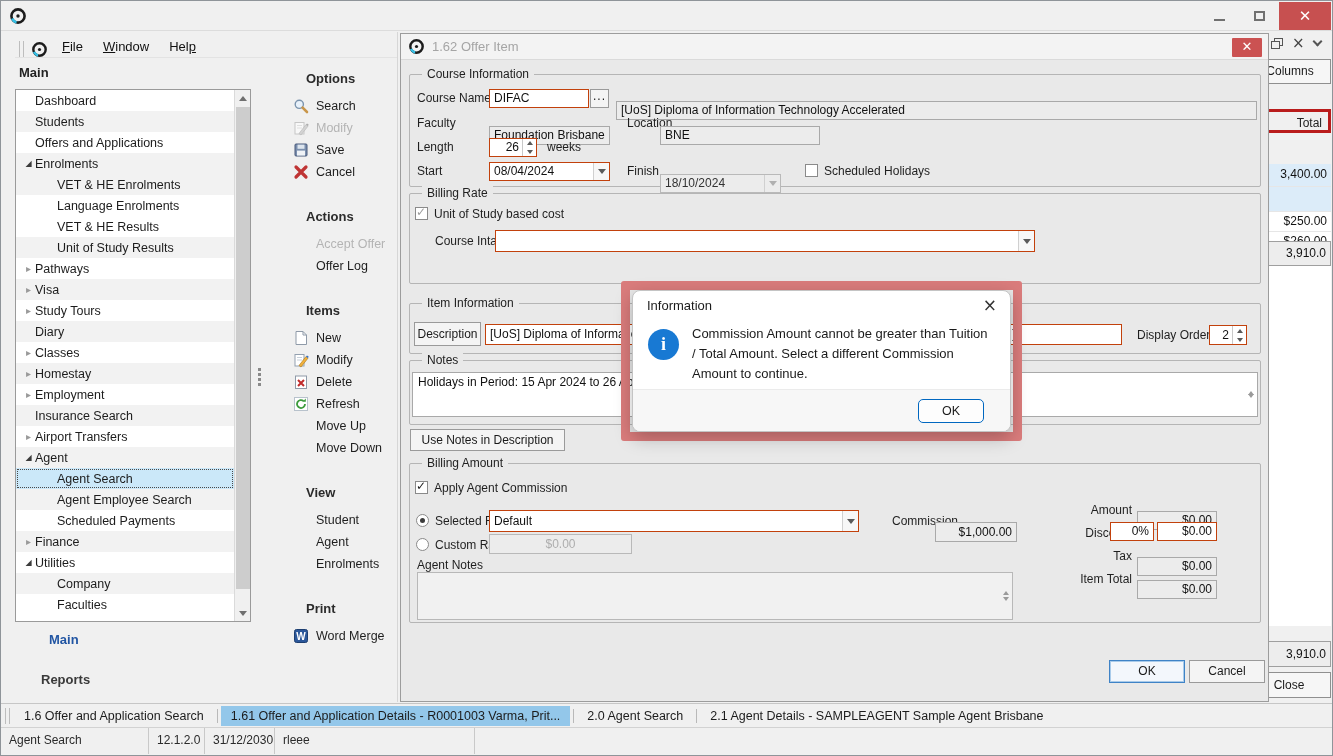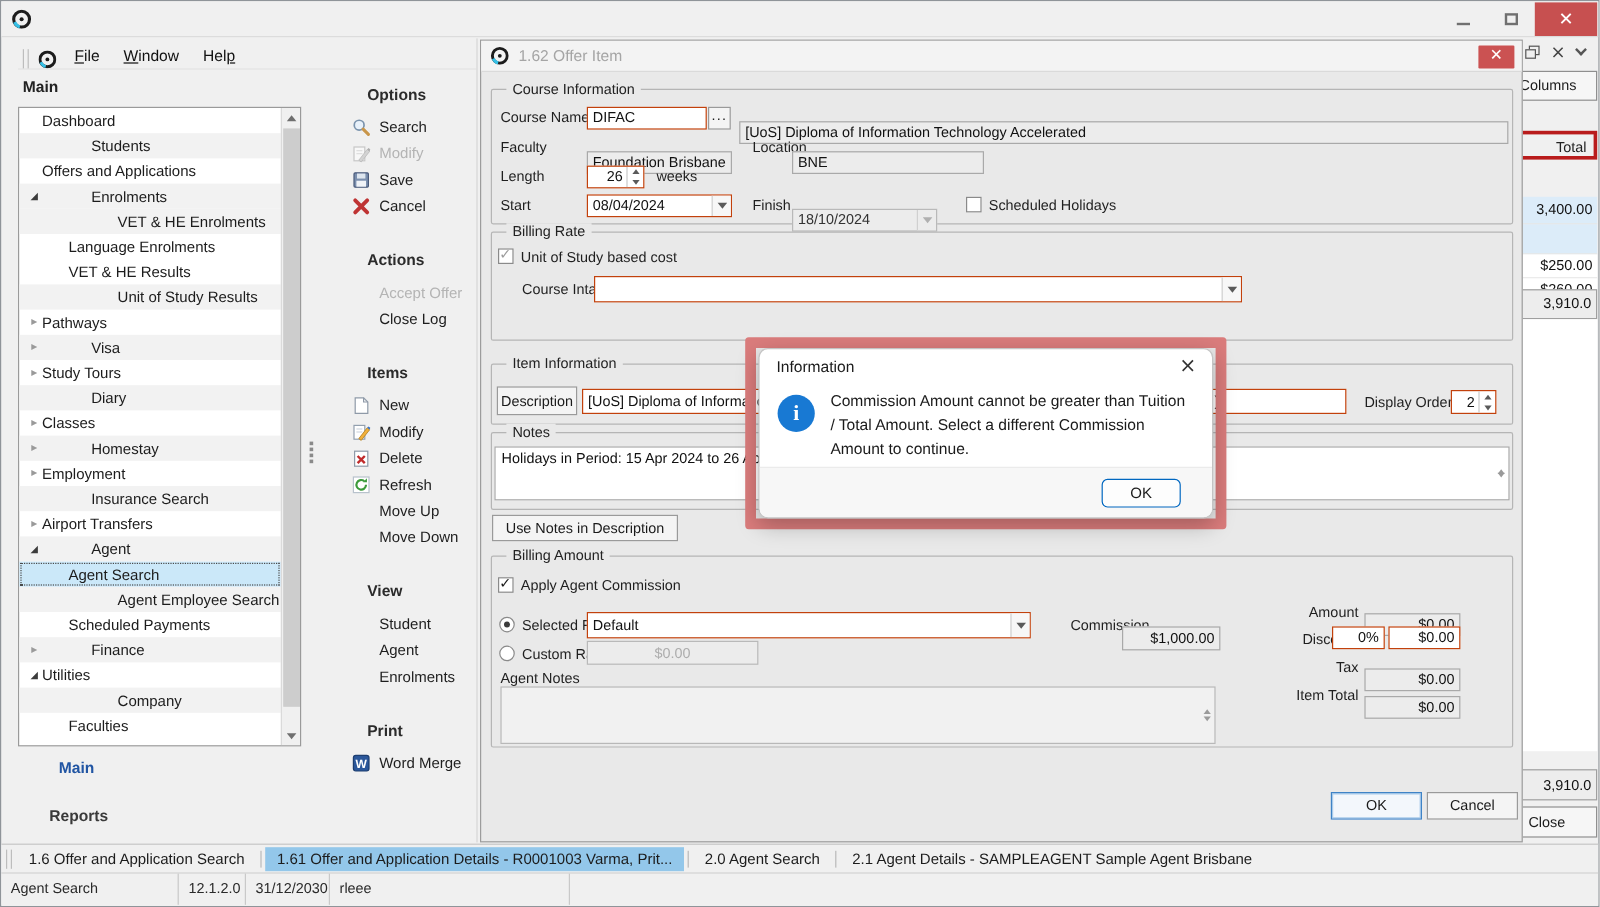--- a/index.html
+++ b/index.html
@@ -26,21 +26,21 @@
   .grip { width:5px; height:16px; border-left:1px solid #bdbdbd; border-right:1px solid #bdbdbd; margin-right:4px; }
   .menu-item { padding:3px 10px; font-size:13px; color:#111; }
   .menu-item u { text-decoration:underline; }
 
   
   .side-title { position:absolute; left:18px; top:64px; font-size:13px; font-weight:bold; color:#222; }
   .tree { position:absolute; left:14px; top:88px; width:236px; height:533px; background:#fff;
           border:1px solid #9a9a9a; overflow:hidden; }
   .tree-rows { position:absolute; left:0; top:0; right:16px; }
   .tree-row { height:21px; display:flex; align-items:center; font-size:12.5px; color:#1c1c1c; }
-  .tree-row.odd { background:#f2f2f2;gap:41px; }
+  .tree-row.odd { background:#f2f2f2; }
   .tree-row.selected { background:#cbe8f9; outline:1px dotted #4a4a4a; outline-offset:-2px; }
   .tree-glyph { width:13px; text-align:center; font-family:"DejaVu Sans",sans-serif; flex:0 0 13px; }
   .g-exp { font-size:8px; color:#3c3c3c; }
   .g-col { font-size:10px; color:#9a9a9a; }
   .lvl0 { padding-left:6px; } .lvl1 { padding-left:28px; }
   .tree-dash { width:8px; height:1px; border-top:1px dotted #b5b5b5; margin:0 2px 0 0; flex:0 0 8px; }
   .tree-scroll { position:absolute; right:0; top:0; bottom:0; width:16px; background:#f0f0f0; border-left:1px solid #dadada; }
   .sb-arrow { position:absolute; left:0; width:16px; height:16px; display:flex; align-items:center; justify-content:center; }
   .tri-up { width:0;height:0;border-left:4px solid transparent;border-right:4px solid transparent;border-bottom:5px solid #6f6f6f; }
   .tri-dn { width:0;height:0;border-left:4px solid transparent;border-right:4px solid transparent;border-top:5px solid #6f6f6f; }
@@ -338,21 +338,21 @@
             </svg></span>
           <span>Cancel</span>
         </div>
       </div>
       <div class="opt-sec">
         <div class="opt-title">Actions</div>
         <div class="opt-item noicon disabled">
           <span>Accept Offer</span>
         </div>
         <div class="opt-item noicon">
-          <span>Close Log</span>
+          <span>Offer Log</span>
         </div>
       </div>
       <div class="opt-sec">
         <div class="opt-title">Items</div>
         <div class="opt-item">
           <span class="opt-icon"><svg viewBox="0 0 16 16">
               <path d="M3 1.5 h7 l3.5 3.5 v9.5 h-10.5 z" fill="#fff" stroke="#8f9aa8"></path>
               <path d="M10 1.5 v3.5 h3.5" fill="none" stroke="#8f9aa8"></path>
             </svg></span>
           <span>New</span>

